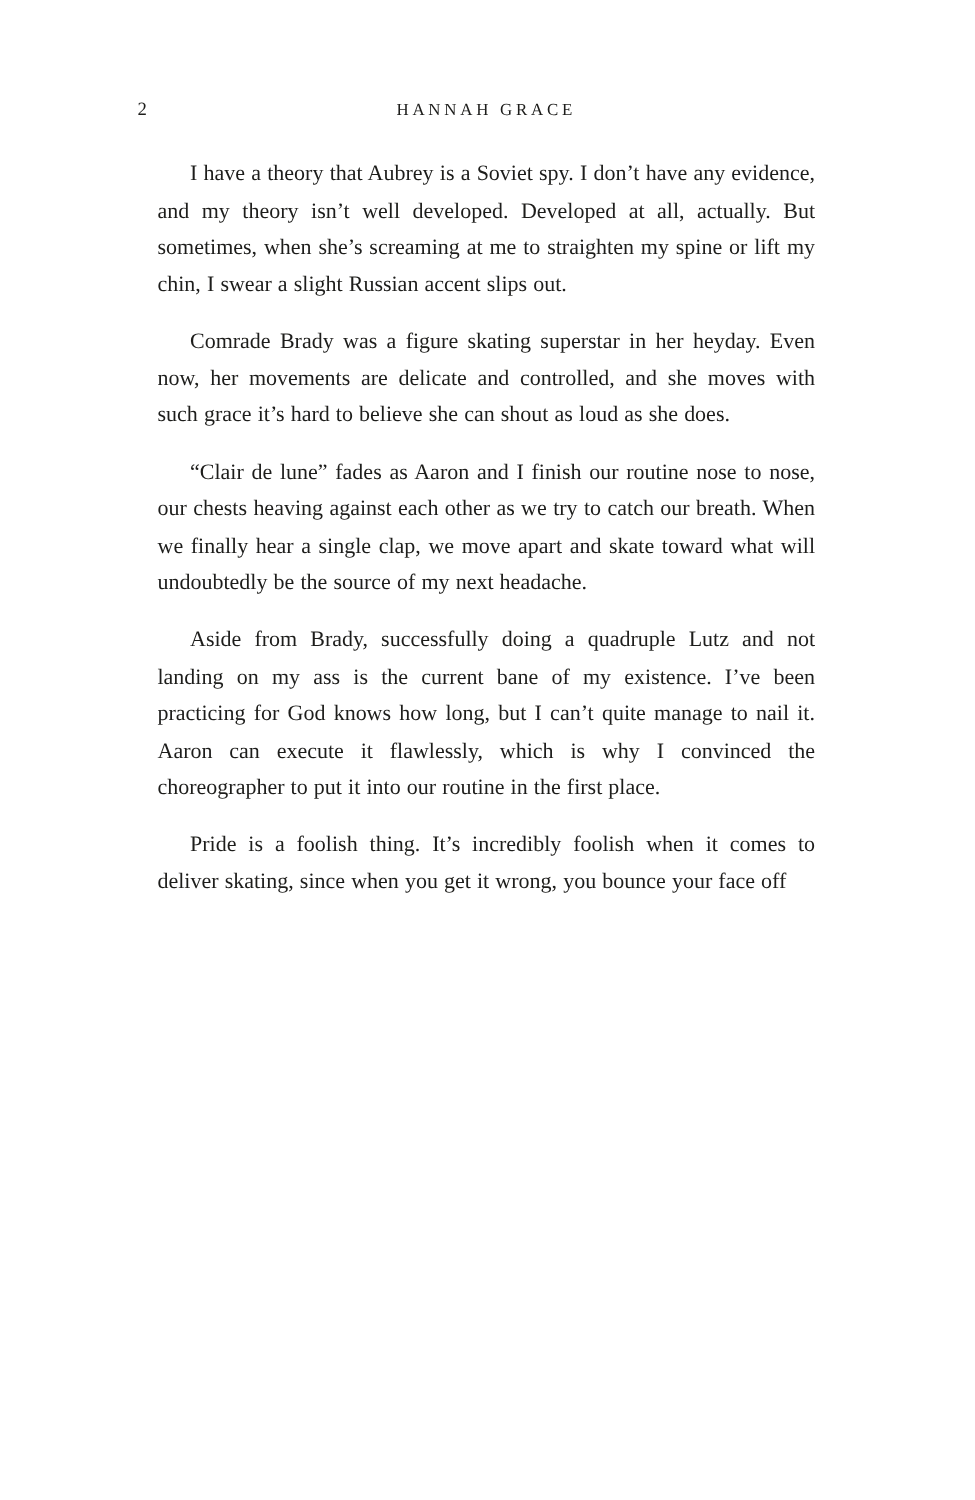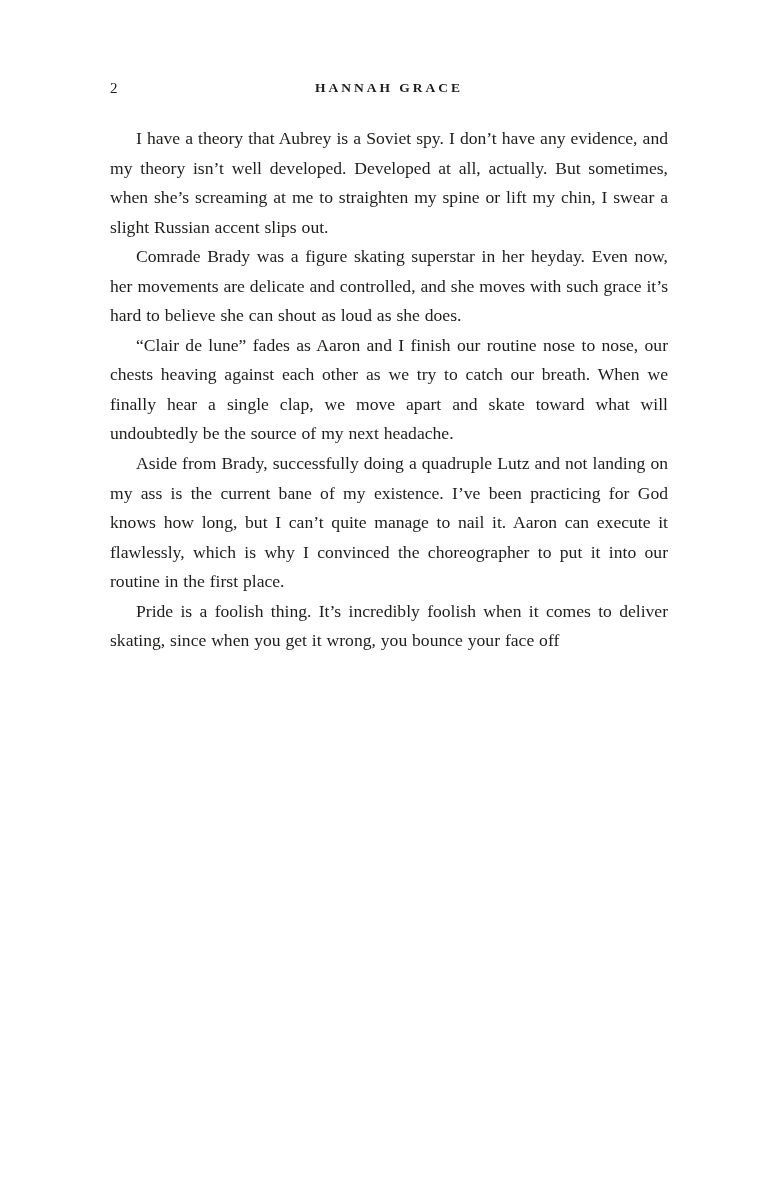--- a/index.html
+++ b/index.html
@@ -31,24 +31,23 @@
     top: 0;
     font-size: 15px;
     letter-spacing: 0.5px;
   }
   .header-title {
     display: block;
     text-align: center;
     font-size: 13.5px;
     letter-spacing: 3px;
     text-transform: uppercase;
-    font-weight: bold;
   }
   .body-text p {
-    margin: 0;
+    margin: 16px;
     font-size: 17.6px;
     line-height: 29.55px;
     text-align: justify;
     text-indent: 26px;
     hyphens: auto;
     -webkit-hyphens: auto;
     word-spacing: 0.5px;
   }
 </style>
 </head>

